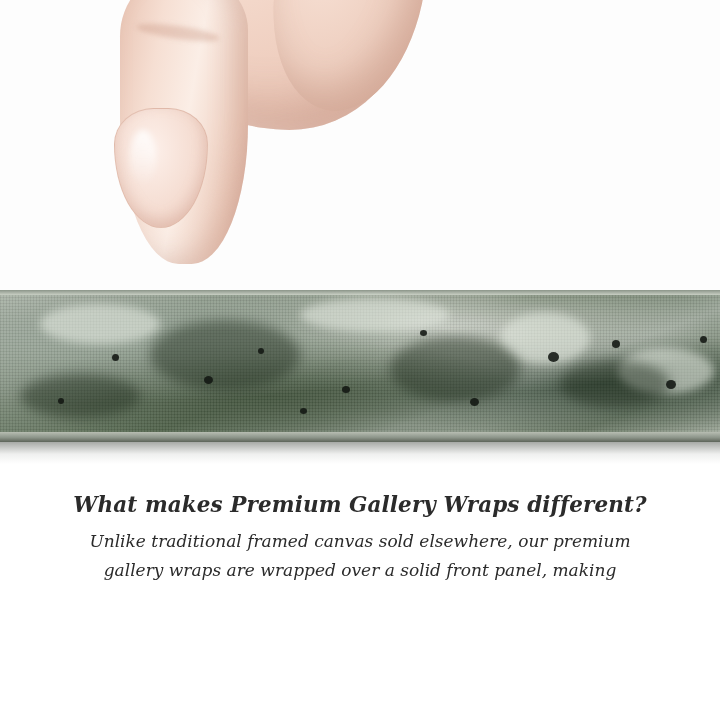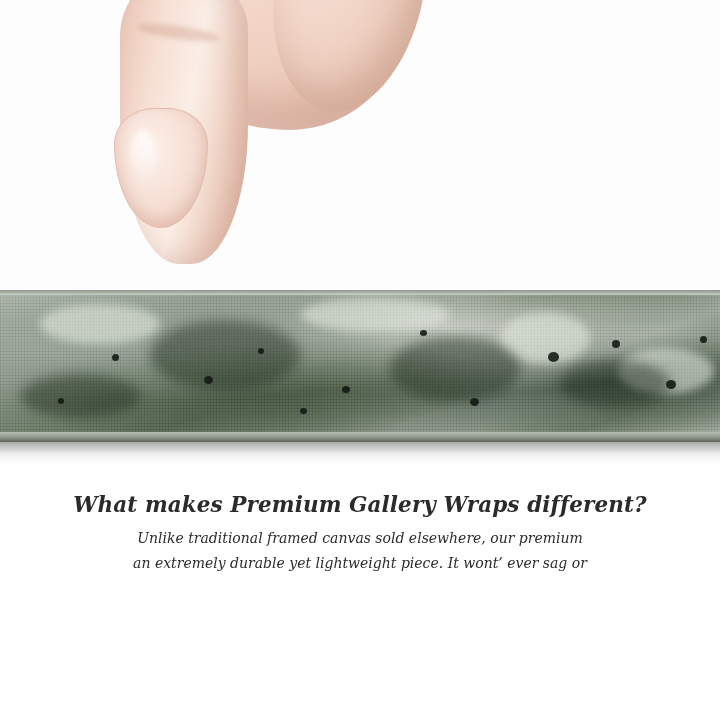--- a/index.html
+++ b/index.html
@@ -180,21 +180,21 @@
     font-style: italic;
   }
   .caption-title {
     font-size: 21.5px;
     font-weight: 700;
     letter-spacing: 0.1px;
     margin-bottom: 12px;
   }
   .caption-body p {
     margin: 4px 0 5px 0;
-    font-size: 14px;
+    font-size: 17px;
     line-height: 1.42;
   }
 </style>
 </head>
 <body>
 
 <div class="stage">
 
   <div class="photo-area">
     <div class="hand">
@@ -236,17 +236,17 @@
     <div class="band-speck" style="left:300px; top:118px;width:7px;  height:6px;"></div>
 
     <div class="band-bottom-edge"></div>
   </div>
   <div class="band-shadow"></div>
 
   <div class="caption">
     <div class="caption-title">What makes Premium Gallery Wraps different?</div>
     <div class="caption-body">
       <p>Unlike traditional framed canvas sold elsewhere, our premium</p>
-      <p>an extremely durable yet lightweight piece. It wont’ ever sag or</p>
+      <p>gallery wraps are wrapped over a solid front panel, making</p>
     </div>
   </div>
 
 </div>
 
 </body></html>

